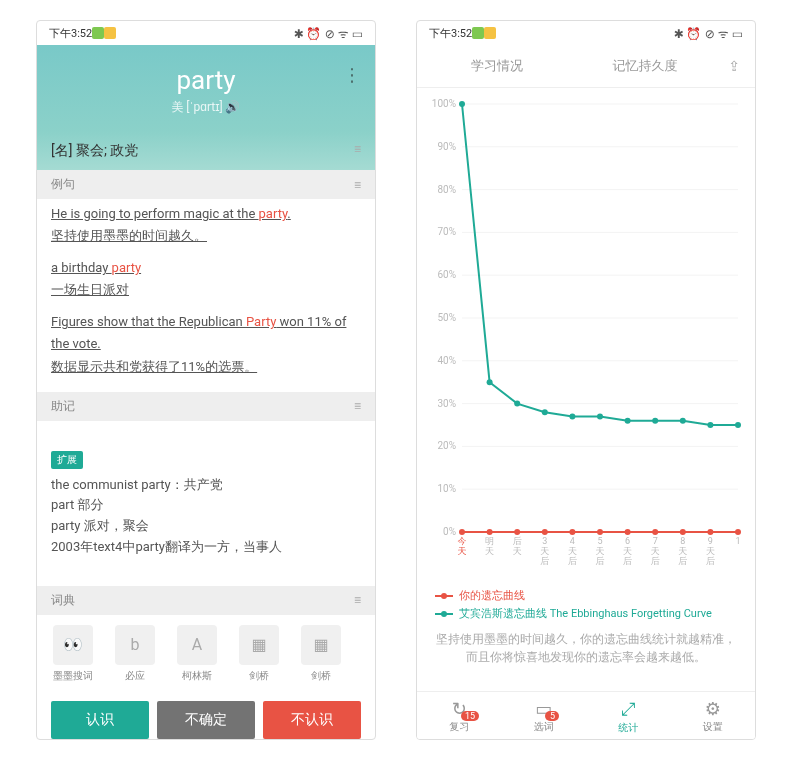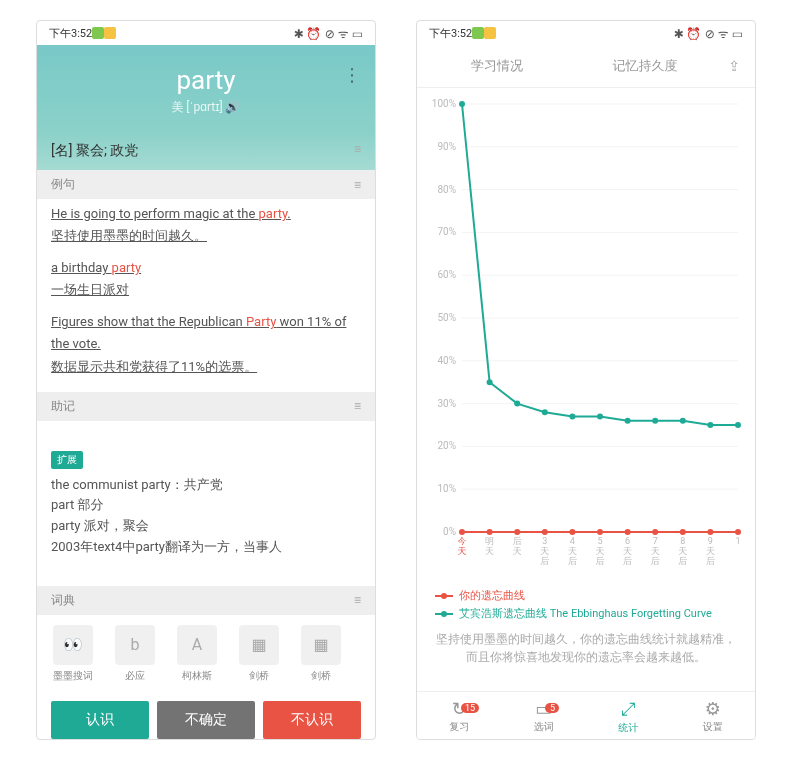--- a/index.html
+++ b/index.html
@@ -67,21 +67,21 @@
   .btn-row { display:flex; gap:8px; padding:8px 14px;}
   .btn-row button { flex:1; border:none; color:#fff; padding:10px 16px; font-size:14px; border-radius:2px; cursor:pointer;}
   .btn-know { background:#1faa96;}
   .btn-unsure { background:#737373;}
   .btn-no { background:#e85344;}
   .tabbar { display:flex; border-top:1px solid #eee; background:#fff; margin-top:auto;}
   .tab { flex:1; text-align:center; padding:6px 0 4px; position:relative;}
   .tab .ticon { font-size:18px; color:#999;}
   .tab .tlabel { font-size:10px; color:#888; margin-top:1px;}
   .tab.active .ticon, .tab.active .tlabel { color:#1faa96;}
-  .tab .badge { position:absolute; top:11px; left:52%; background:#e85344; color:#fff; font-size:9px; border-radius:8px; padding:0 4px; min-width:14px;}
+  .tab .badge { position:absolute; top:19px; left:52%; background:#e85344; color:#fff; font-size:9px; border-radius:8px; padding:0 4px; min-width:14px;}
   
   .tabs-top { display:flex; align-items:center; border-bottom:1px solid #eee; padding:0 6px;}
   .tabs-top .t { flex:1; text-align:center; padding:12px 0 10px; font-size:13px; color:#999; border-bottom:2px solid transparent;}
   .tabs-top .t.active { color:#1faa96; border-bottom-color:#1faa96;}
   .share-ic { width:30px; text-align:center; color:#aaa; font-size:14px;}
   .chart-wrap { position:relative; padding:10px 8px 8px 4px; height:500px;}
   .chart-svg { width:100%; height:470px;}
   .ylab { font-size:10px; fill:#bbb; text-anchor:end;}
   .xlab { font-size:9px; fill:#bbb; text-anchor:middle;}
   .xlab.first { fill:#e85344;}

